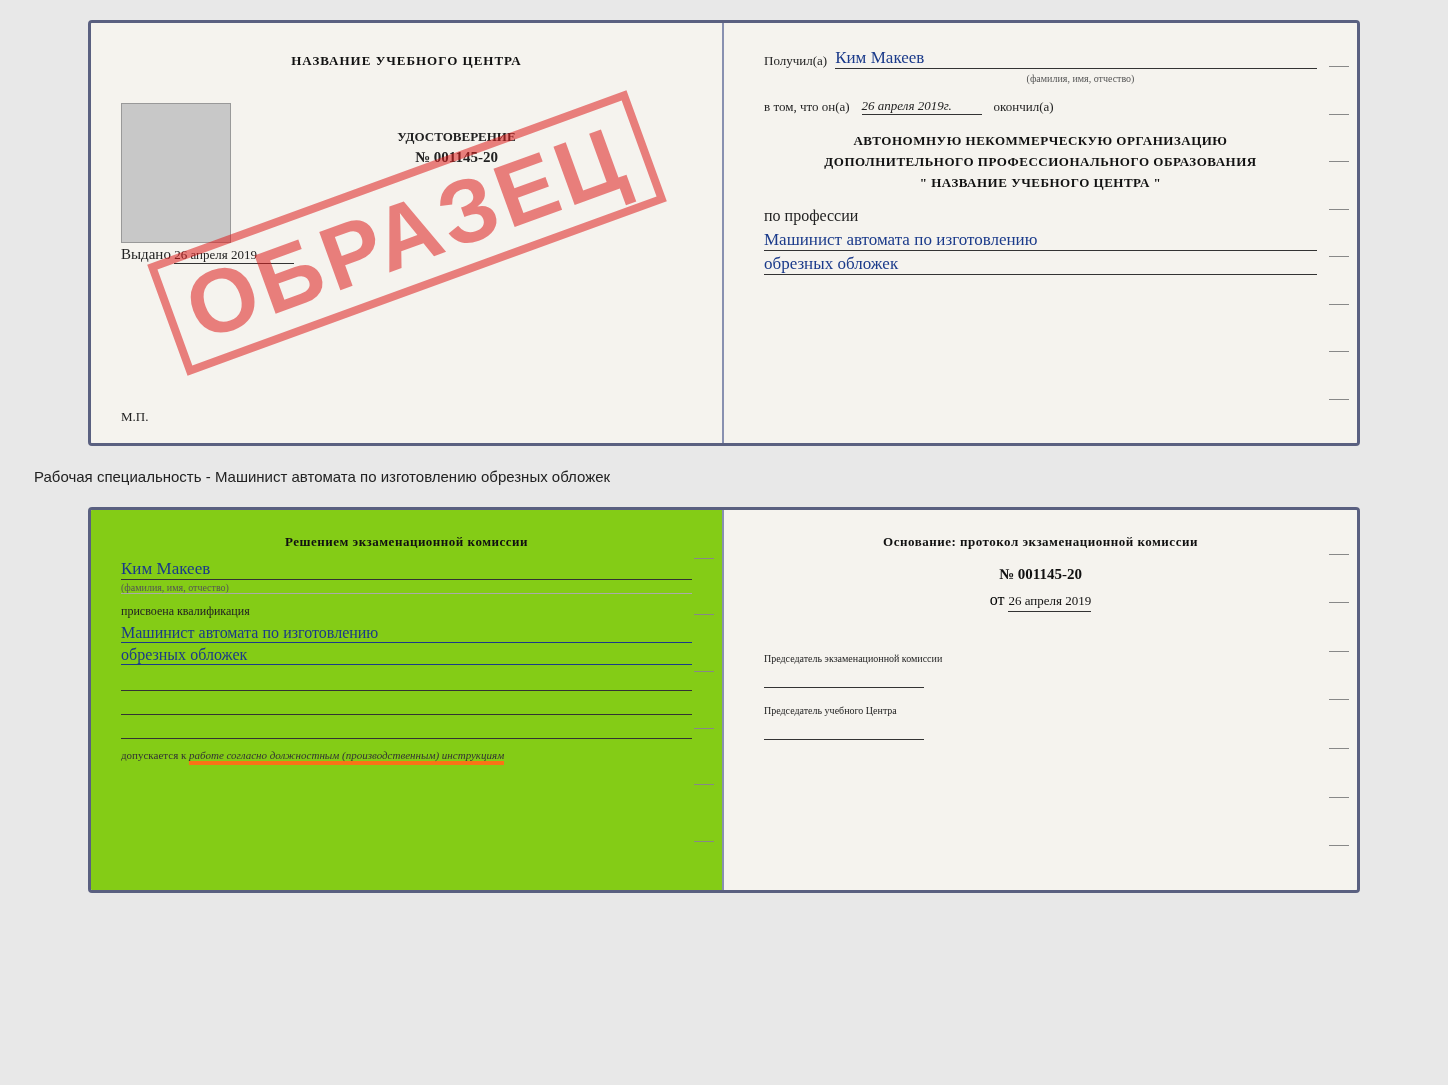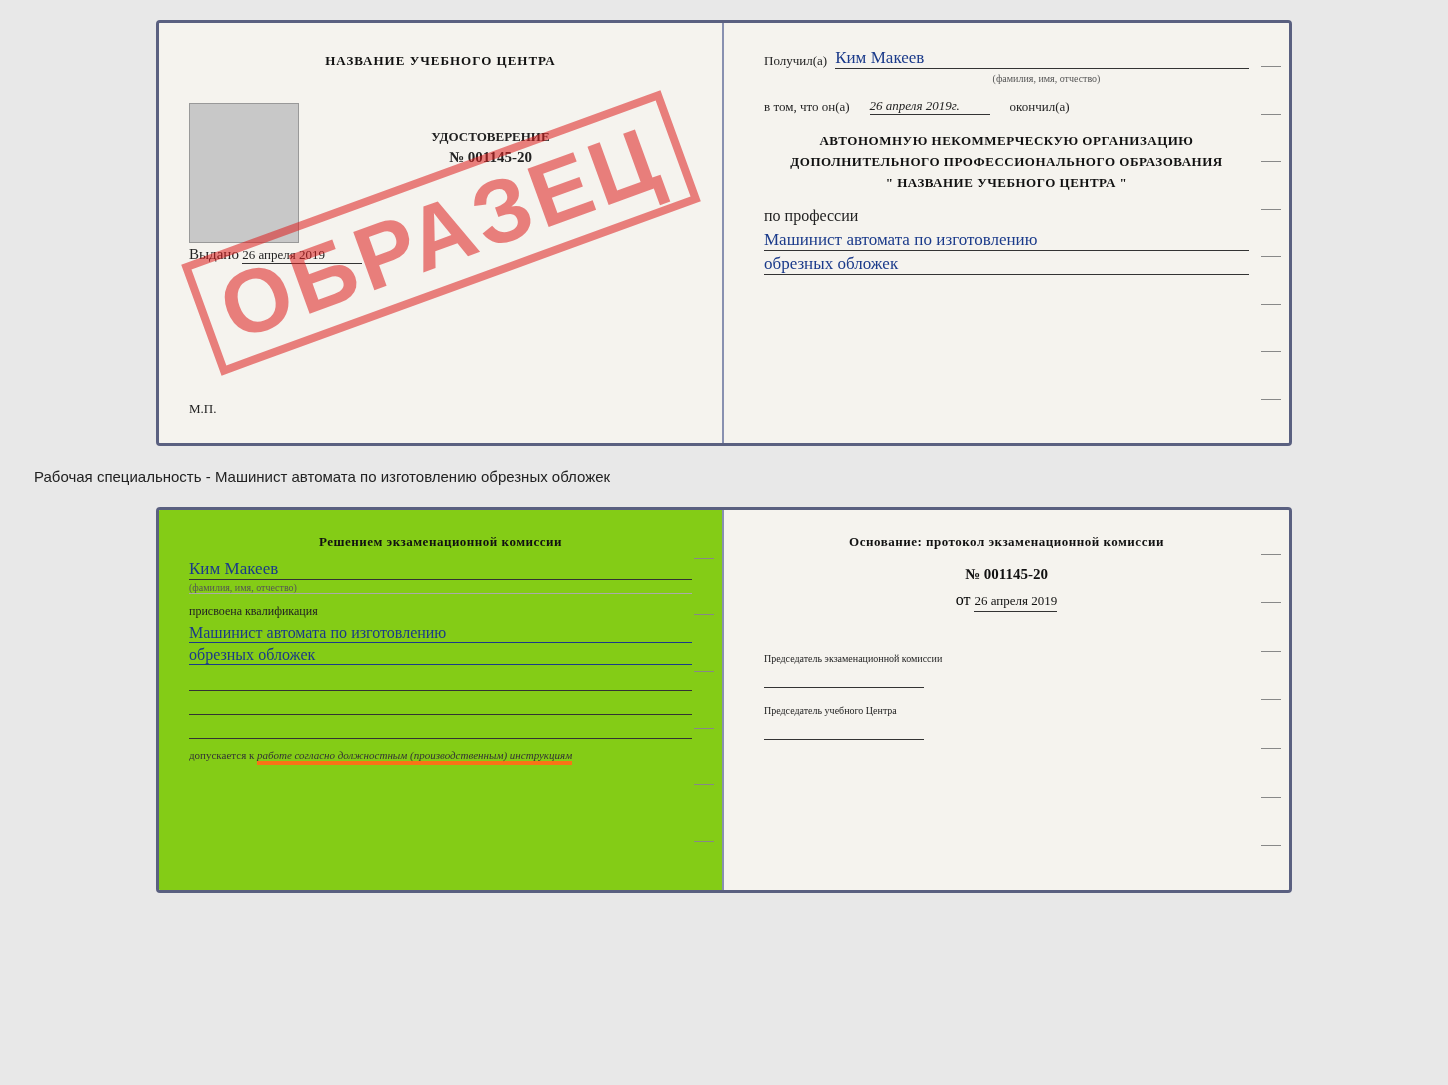--- a/index.html
+++ b/index.html
@@ -12,21 +12,21 @@
       flex-direction: column;
       align-items: center;
       padding: 20px;
       gap: 16px;
     }
 
     .document-container {
       background: #d0d4e8;
       border: 3px solid #5a6080;
       border-radius: 4px;
-      width: 1136px;
+      width: 1272px;
       display: flex;
       position: relative;
       overflow: hidden;
     }
 
     .doc-left {
       width: 50%;
       border-right: 2px solid #8890b0;
       padding: 30px 30px 20px 30px;
       position: relative;
@@ -112,21 +112,21 @@
 
     .issued-date-value {
       font-size: 13px;
       border-bottom: 1px solid #333;
       display: inline-block;
       min-width: 120px;
     }
 
     .mp-label {
       position: absolute;
-      bottom: 26px;
+      bottom: 18px;
       left: 30px;
       font-size: 13px;
       color: #222;
     }
 
     
     .recipient-line {
       display: flex;
       align-items: flex-end;
       gap: 8px;
@@ -153,21 +153,21 @@
       font-size: 10px;
       color: #555;
       text-align: center;
       margin-bottom: 14px;
       margin-left: 80px;
     }
 
     .date-line {
       display: flex;
       align-items: center;
-      gap: 20px;
+      gap: 12px;
       margin-bottom: 16px;
       font-size: 13px;
       color: #222;
     }
 
     .date-value {
       font-style: italic;
       border-bottom: 1px solid #333;
       display: inline-block;
       min-width: 120px;

